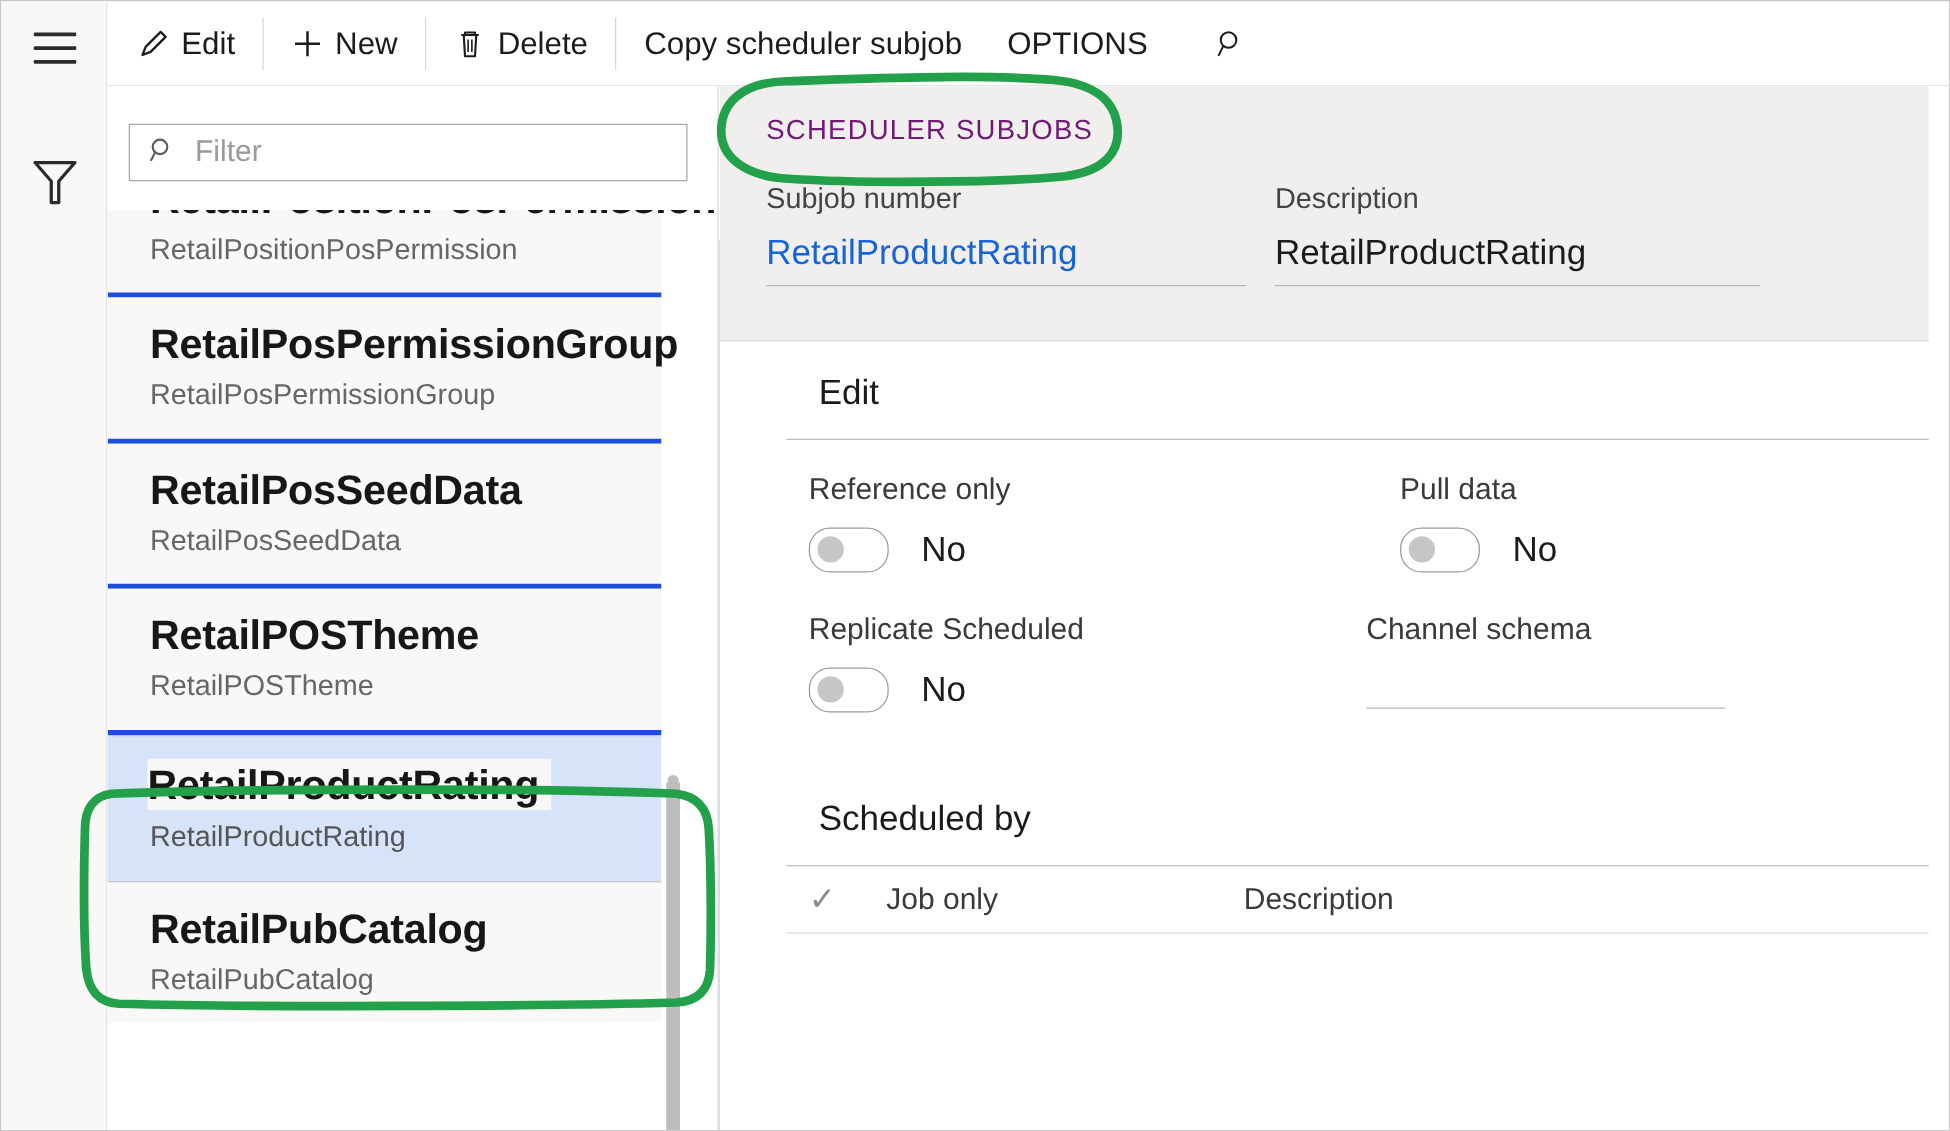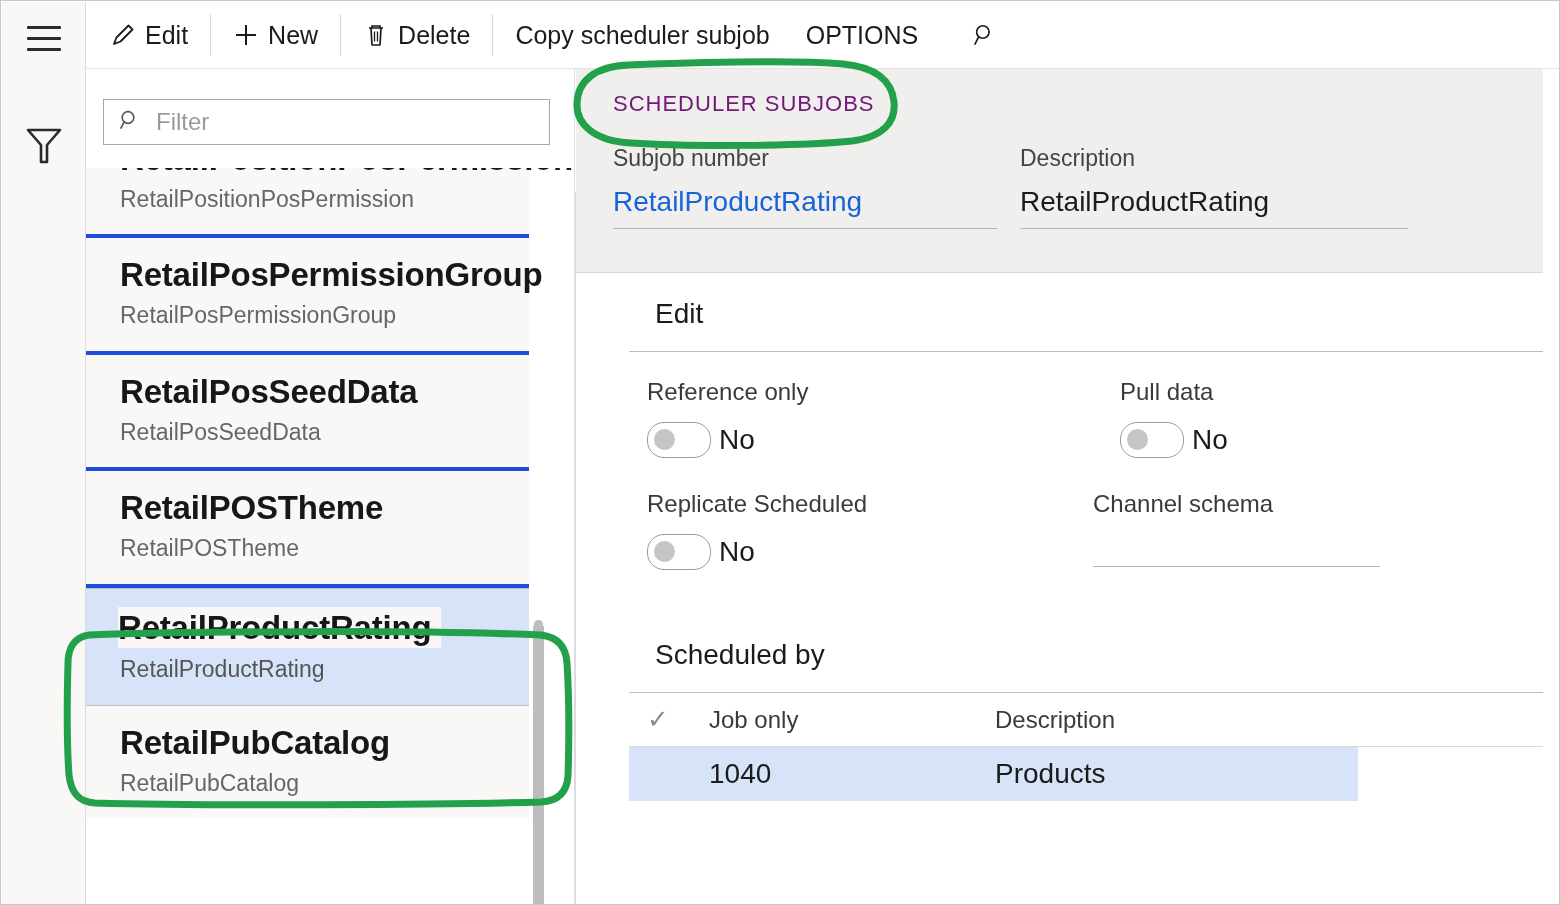--- a/index.html
+++ b/index.html
@@ -166,21 +166,21 @@
     box-sizing:border-box;
   }
   .card-title{font-size:28px;color:#1b1b1b;}
 
   .card.setup{left:53px;top:207px;width:914px;height:333px;}
   .card.sched{left:53px;top:548px;width:914px;height:288px;}
 
   .setup-body{position:relative;height:257px;}
   .grp{position:absolute;}
   .grp .glbl{font-size:24px;color:#3a3a3a;}
-  .toggle-row{display:flex;align-items:center;gap:8px;margin-top:16px;}
+  .toggle-row{display:flex;align-items:center;gap:26px;margin-top:16px;}
   .toggle{
     width:62px;height:34px;border:1px solid #9b9b9b;border-radius:17px;
     background:#ffffff;position:relative;cursor:pointer;
   }
   .toggle .knob{
     position:absolute;left:6px;top:6px;width:21px;height:21px;border-radius:50%;
     background:#c6c6c6;
   }
   .toggle-val{font-size:28px;color:#1b1b1b;}
   .grp.ref{left:18px;top:26px;}
@@ -403,25 +403,20 @@
     <div class="card sched">
       <div class="card-head">
         <span class="card-title">Scheduled by</span>
       </div>
       <div class="table">
         <div class="thead">
           <span class="th-check">✓</span>
           <span class="th jobname">Job only</span>
           <span class="th">Description</span>
         </div>
-        <div class="trow selected">
-          <span class="td-check"></span>
-          <span class="td jobname">1040</span>
-          <span class="td">Products</span>
-        </div>
       </div>
     </div>
 
   </div>
 
   <div class="anno" style="left:570px;top:58px;">
     <svg width="330" height="90" viewBox="0 0 330 90">
       <path d="M58 6 C24 7 7 22 6 44 C5 66 24 82 60 84 C120 88 232 87 281 82 C313 78 325 62 323 43 C321 22 305 8 272 5 C214 0 112 4 58 6 Z" fill="none" stroke="#22a04a" stroke-width="7" stroke-linecap="round" stroke-linejoin="round"></path>
     </svg>
   </div>

